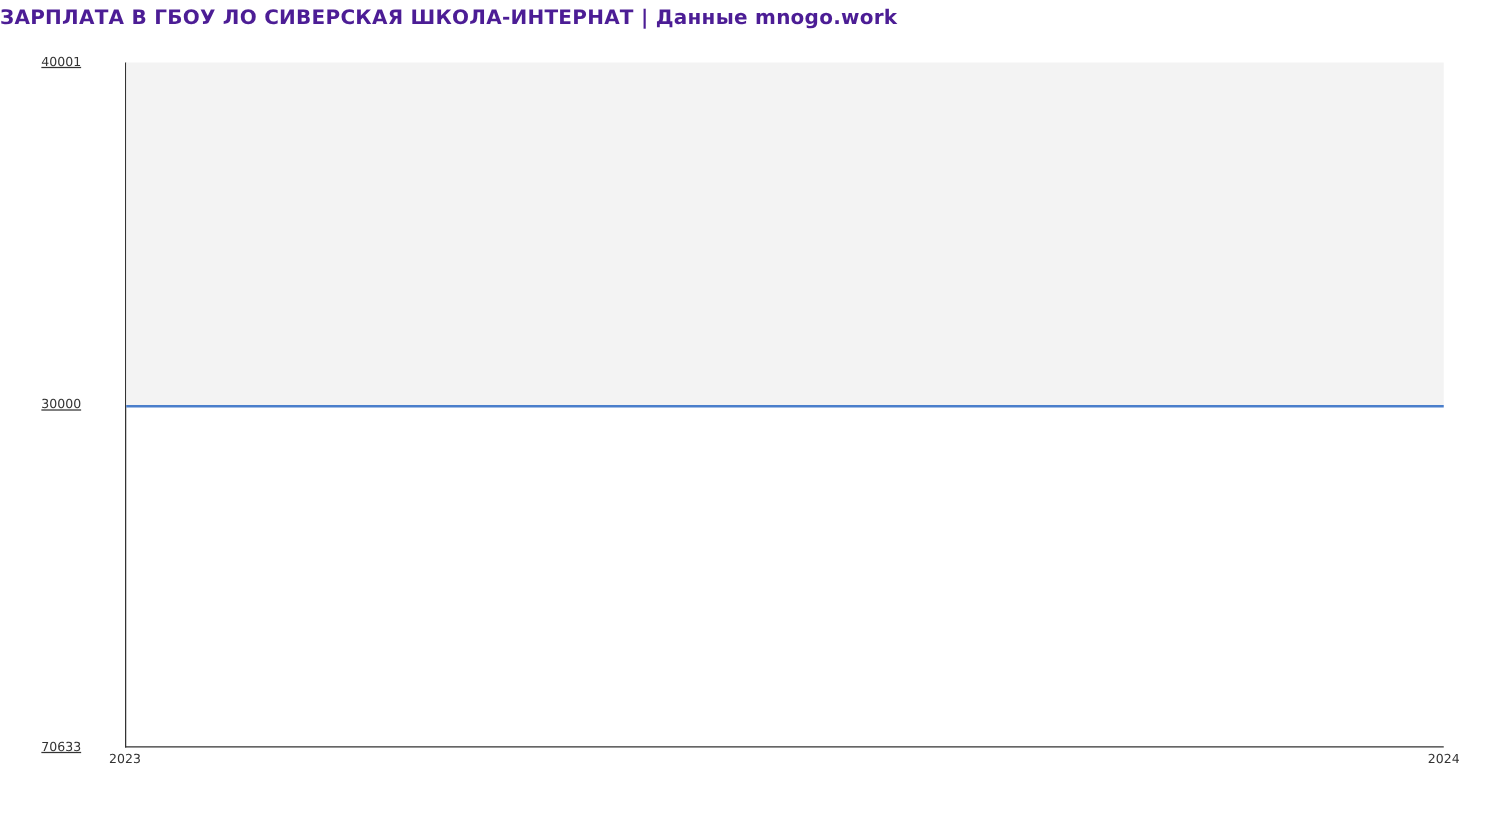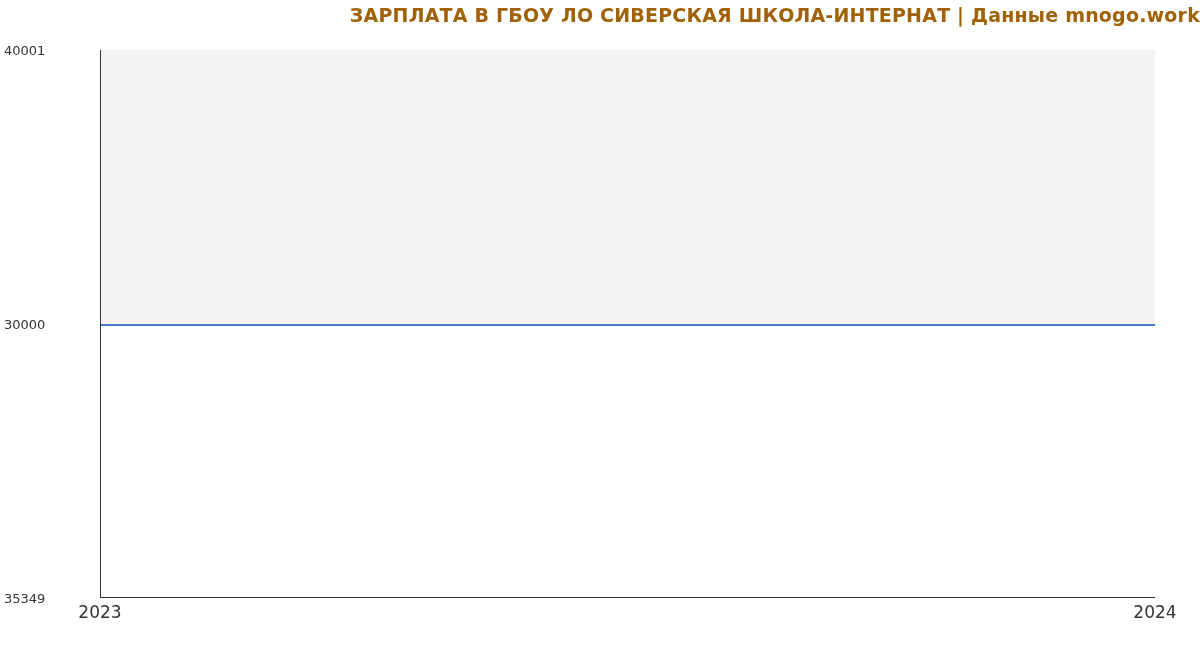--- a/index.html
+++ b/index.html
@@ -15,24 +15,24 @@
   .chart {
     position: relative;
     width: 1200px;
     height: 650px;
   }
   .title {
     position: absolute;
     top: 4px;
     left: 0;
     width: 100%;
-    text-align: right;
-    font-size: 19px;
+    text-align: left;
+    font-size: 16px;
     font-weight: bold;
-    color: #a16207;
+    color: #4c1d95;
     letter-spacing: 0.2px;
   }
   .plot-area {
     position: absolute;
     left: 100px;
     top: 50px;
     width: 1055px;
     height: 548px;
     border-left: 1px solid #333;
     border-bottom: 1px solid #333;
@@ -51,43 +51,44 @@
     left: 0;
     width: 100%;
     top: 50%;
     height: 0;
     border-top: 2px solid #4a7ecb;
   }
   .y-tick-label {
     position: absolute;
     right: 1106px; 
     width: 90px;
-    text-align: left;
-    font-size: 13px;
+    text-align: center;
+    font-size: 10px;
     color: #333;
     transform: translateY(-50%);
+    text-decoration: underline;
   }
   .x-tick-label {
     position: absolute;
     top: 602px;
-    font-size: 17px;
+    font-size: 10px;
     color: #333;
     transform: translateX(-50%);
   }
 </style>
 </head>
 <body>
 
 <div class="chart">
   <div class="title">ЗАРПЛАТА В ГБОУ ЛО СИВЕРСКАЯ ШКОЛА-ИНТЕРНАТ | Данные mnogo.work</div>
 
   <div class="plot-area">
     <div class="bg-top"></div>
     <div class="data-line"></div>
   </div>
 
   <div class="y-tick-label" style="top:50px;">40001</div>
   <div class="y-tick-label" style="top:324px;">30000</div>
-  <div class="y-tick-label" style="top:598px;">35349</div>
+  <div class="y-tick-label" style="top:598px;">70633</div>
 
   <div class="x-tick-label" style="left:100px;">2023</div>
   <div class="x-tick-label" style="left:1155px;text-align:center;">2024</div>
 </div>
 
 </body></html>

